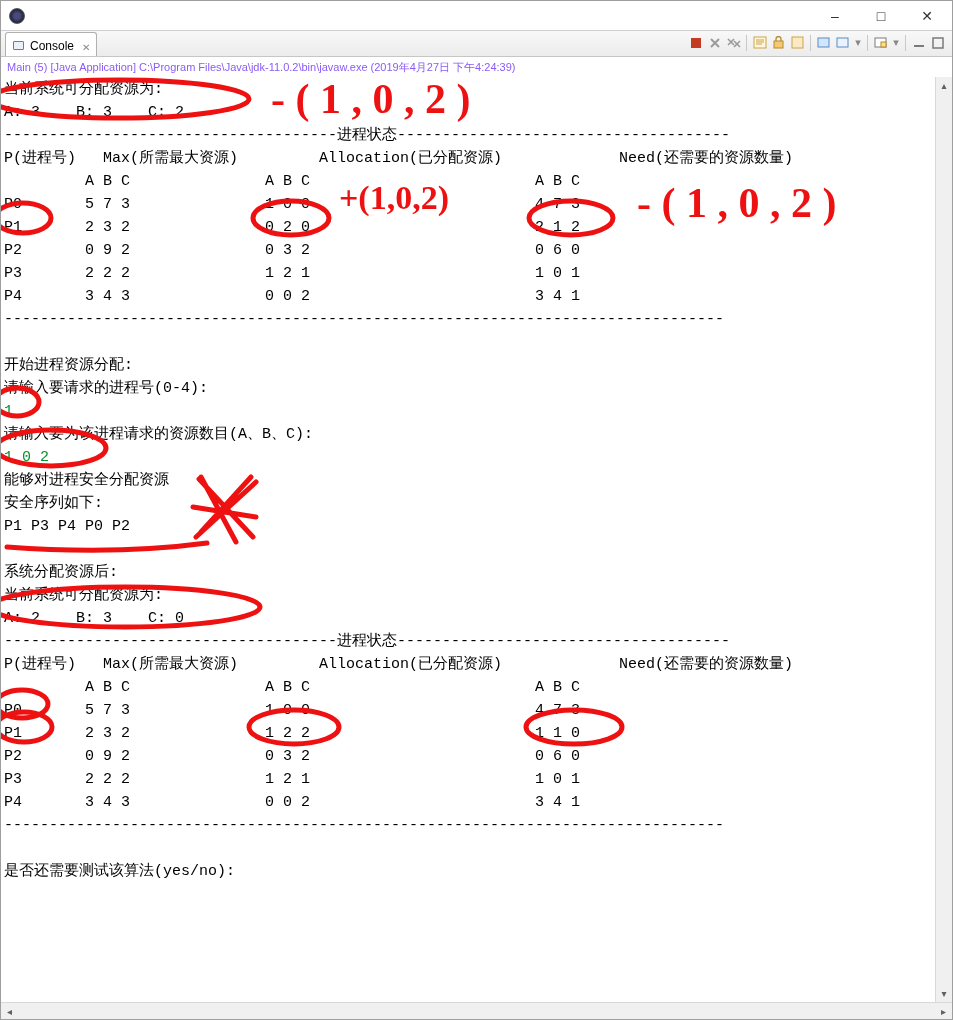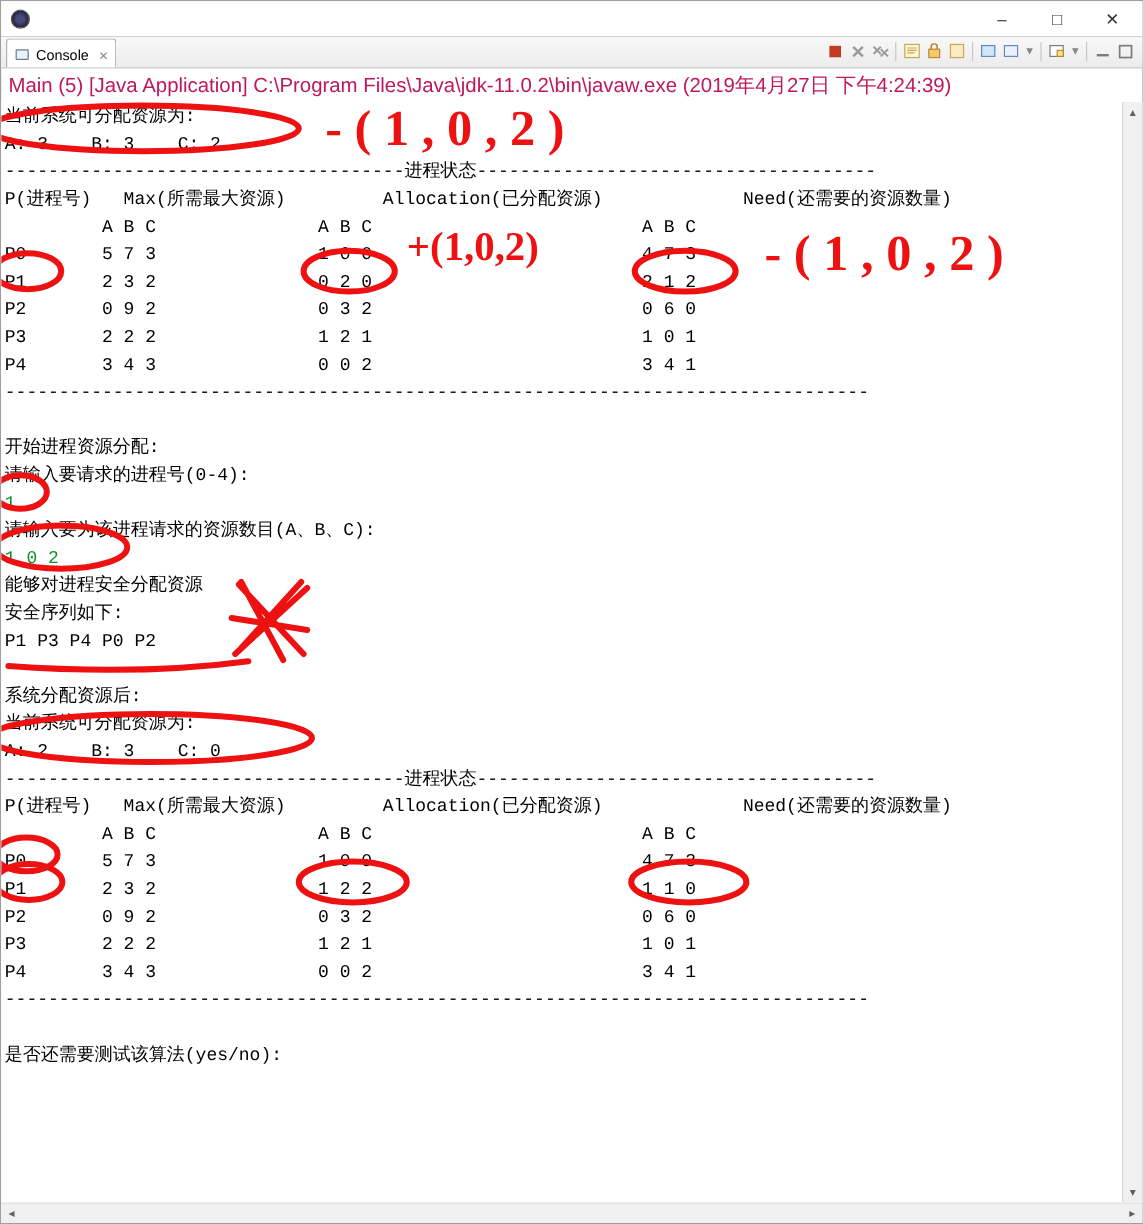--- a/index.html
+++ b/index.html
@@ -75,22 +75,22 @@
   .tool-ic {
     width: 17px; height: 17px; display: flex; align-items: center; justify-content: center;
     font-size: 11px; border-radius: 2px;
   }
   .tool-ic.g { color: #888; }
   .tool-ic svg { display:block; }
   .tool-sep { width:1px; height:16px; background:#c8c8c8; margin:0 2px; }
 
   .launch-info {
     padding: 3px 6px 2px 6px;
-    font-size: 17px;
-    color: #be185d;
+    font-size: 11px;
+    color: #8b5cf6;
     white-space: nowrap;
   }
 
   .console-wrap {
     flex: 1;
     position: relative;
     overflow: hidden;
     background: #fff;
   }
   .console {

